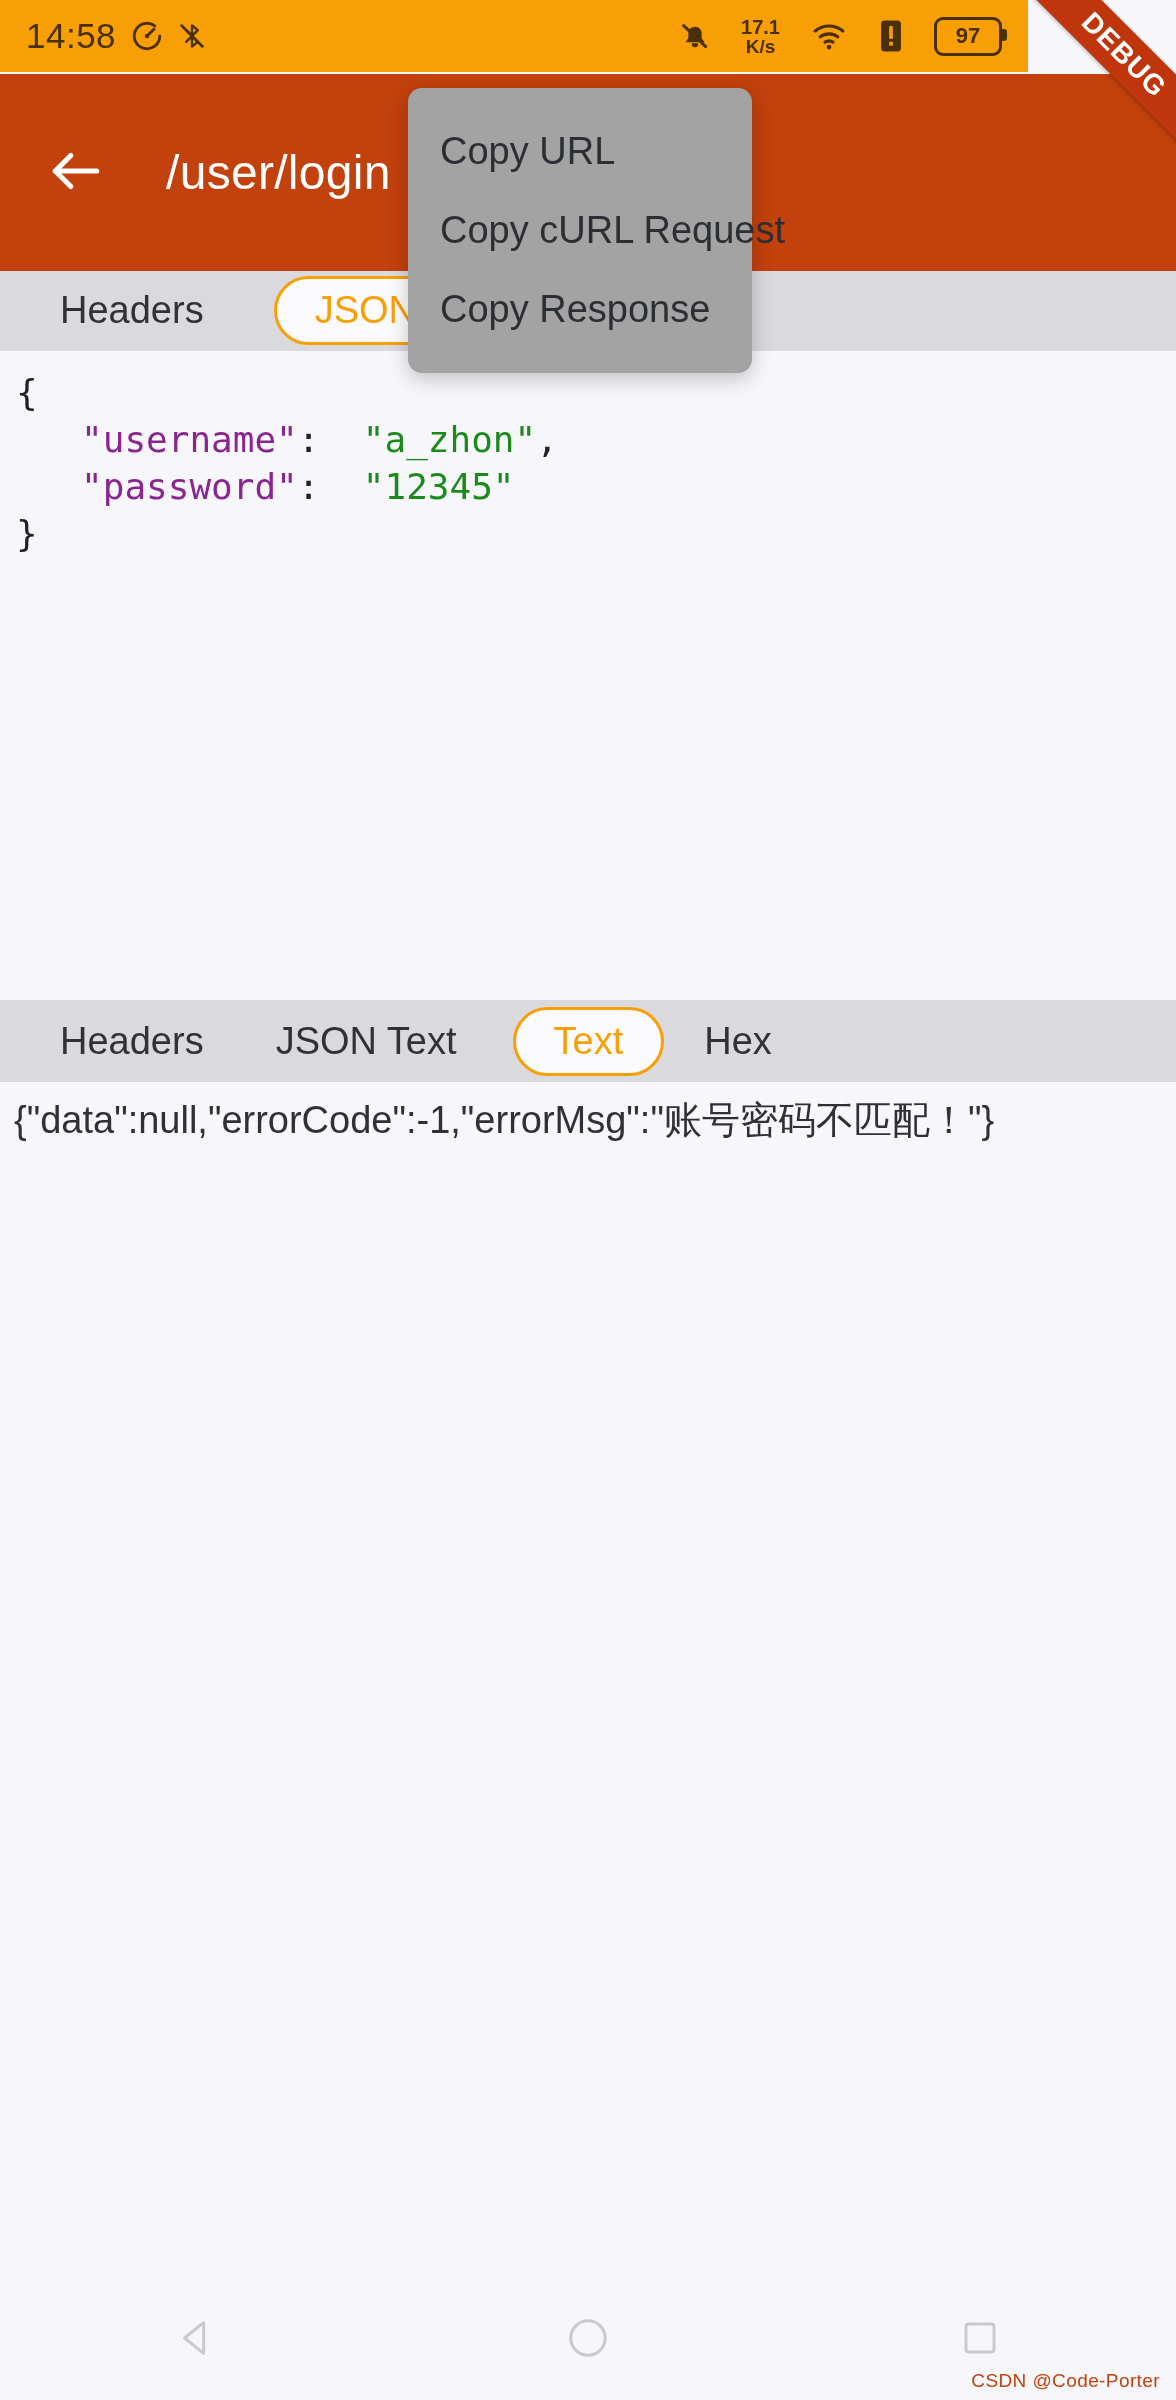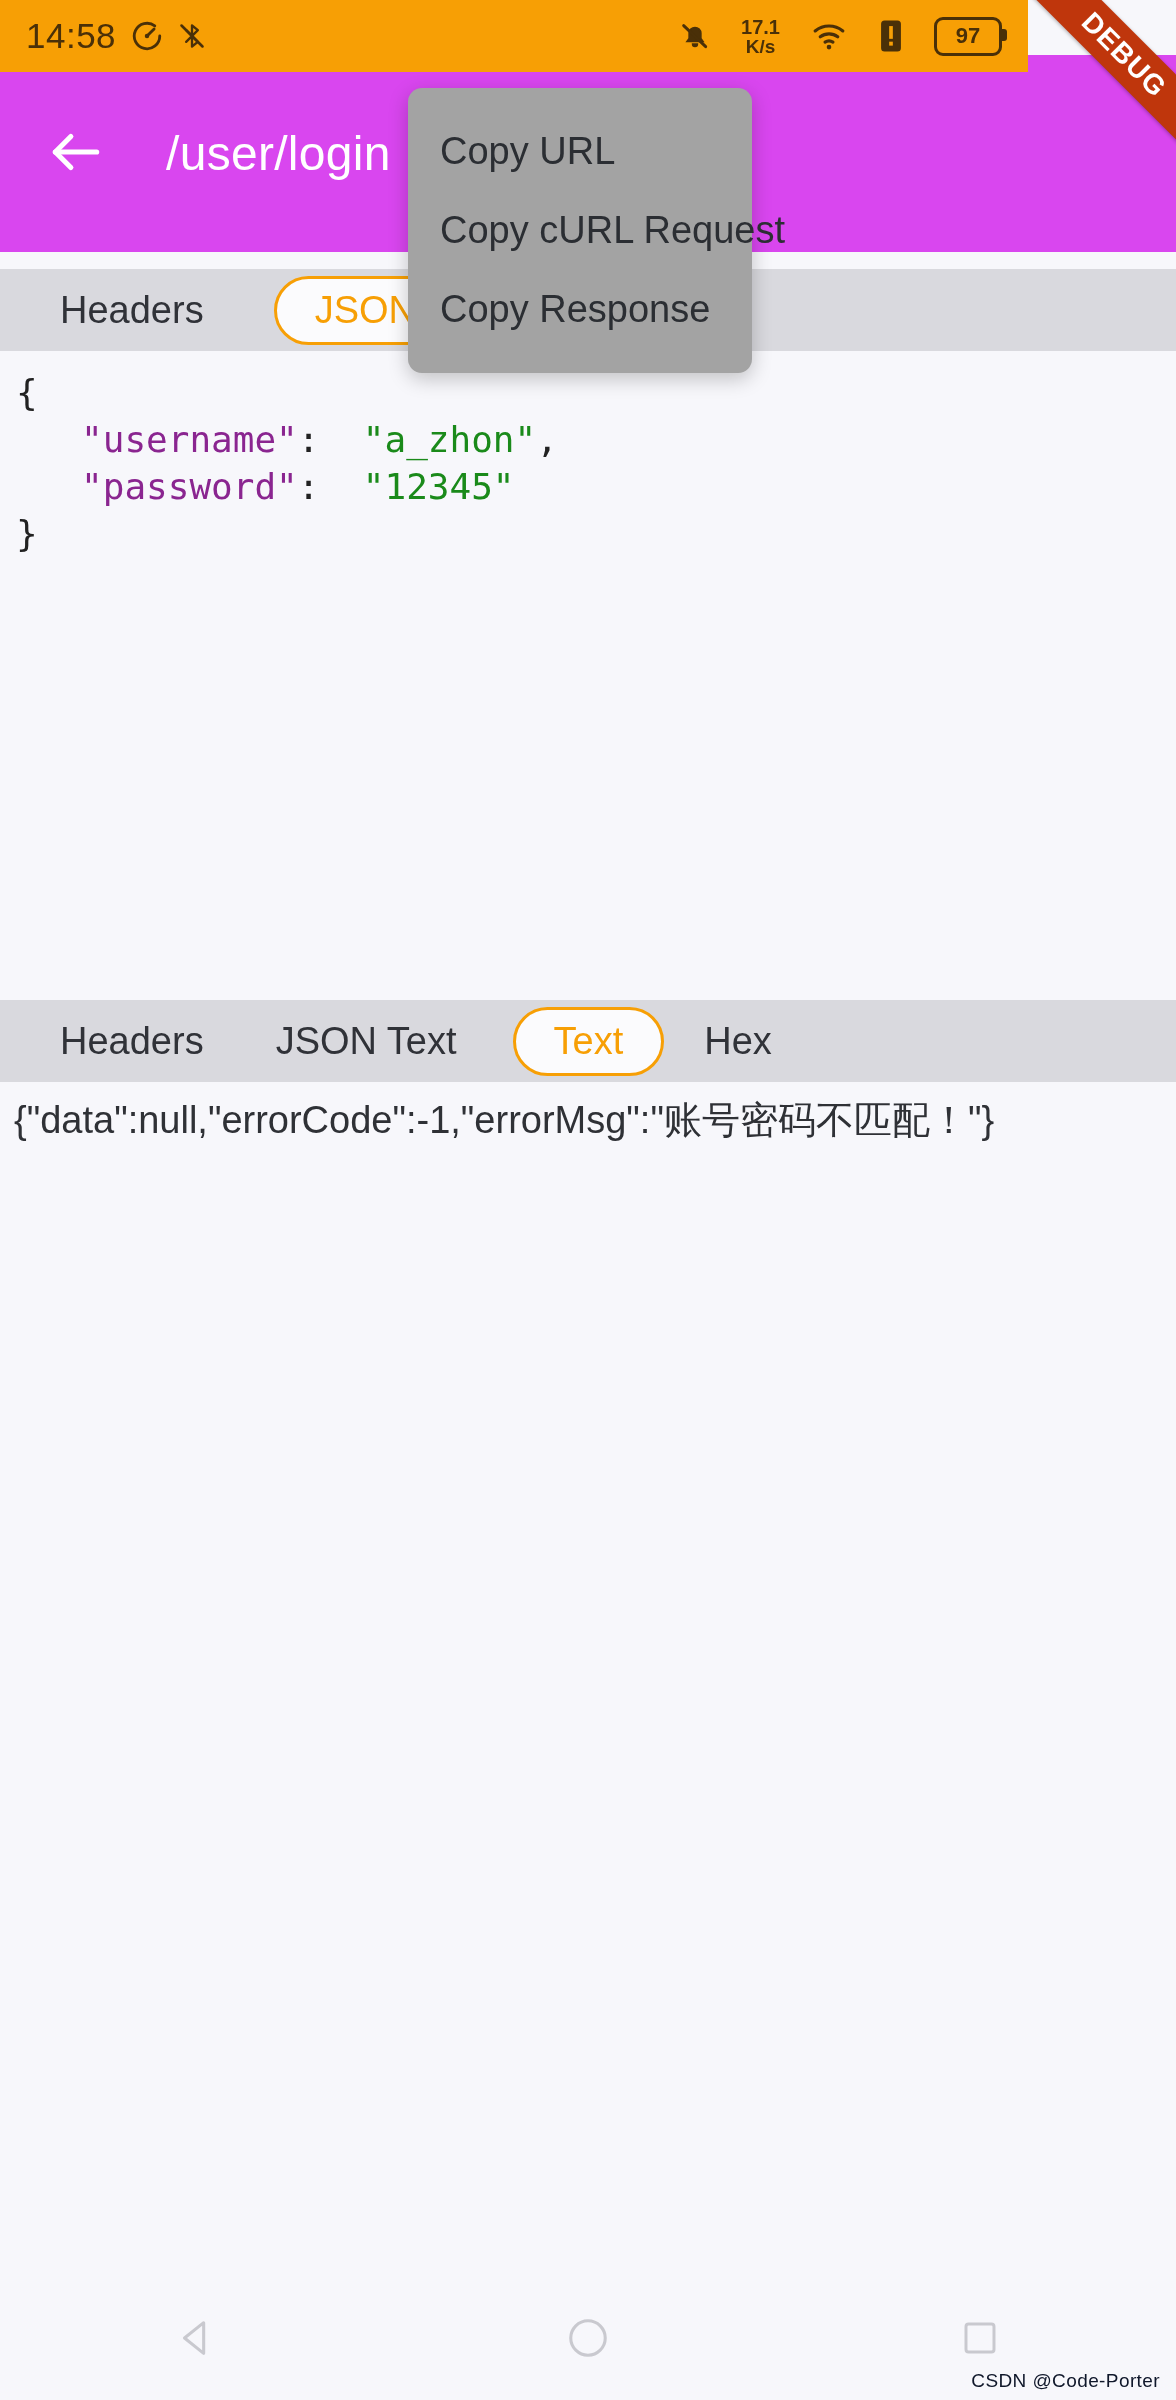--- a/index.html
+++ b/index.html
@@ -77,24 +77,24 @@
     top: 9px;
     width: 5px;
     height: 12px;
     background: #4a3008;
     border-radius: 0 3px 3px 0;
   }
 
   
   .appbar {
     position: absolute;
-    top: 55px; left: 0;
+    top: 74px; left: 0;
     width: 1176px;
     height: 197px;
-    background: #d946ef;
+    background: #c2410c;
     display: flex;
     align-items: center;
     z-index: 4;
   }
   .back-btn {
     width: 96px;
     height: 96px;
     margin-left: 28px;
     display: flex;
     align-items: center;
@@ -251,21 +251,21 @@
     align-items: center;
     justify-content: center;
     cursor: pointer;
   }
 
   .watermark {
     position: absolute;
     right: 16px;
     bottom: 8px;
     font-size: 19px;
-    color: #0f172a;
+    color: #c2410c;
     z-index: 10;
     letter-spacing: 0.4px;
   }
 </style>
 </head>
 <body>
 
 <div class="statusbar">
   <div class="sb-left">
     <span class="sb-time">14:58</span>

